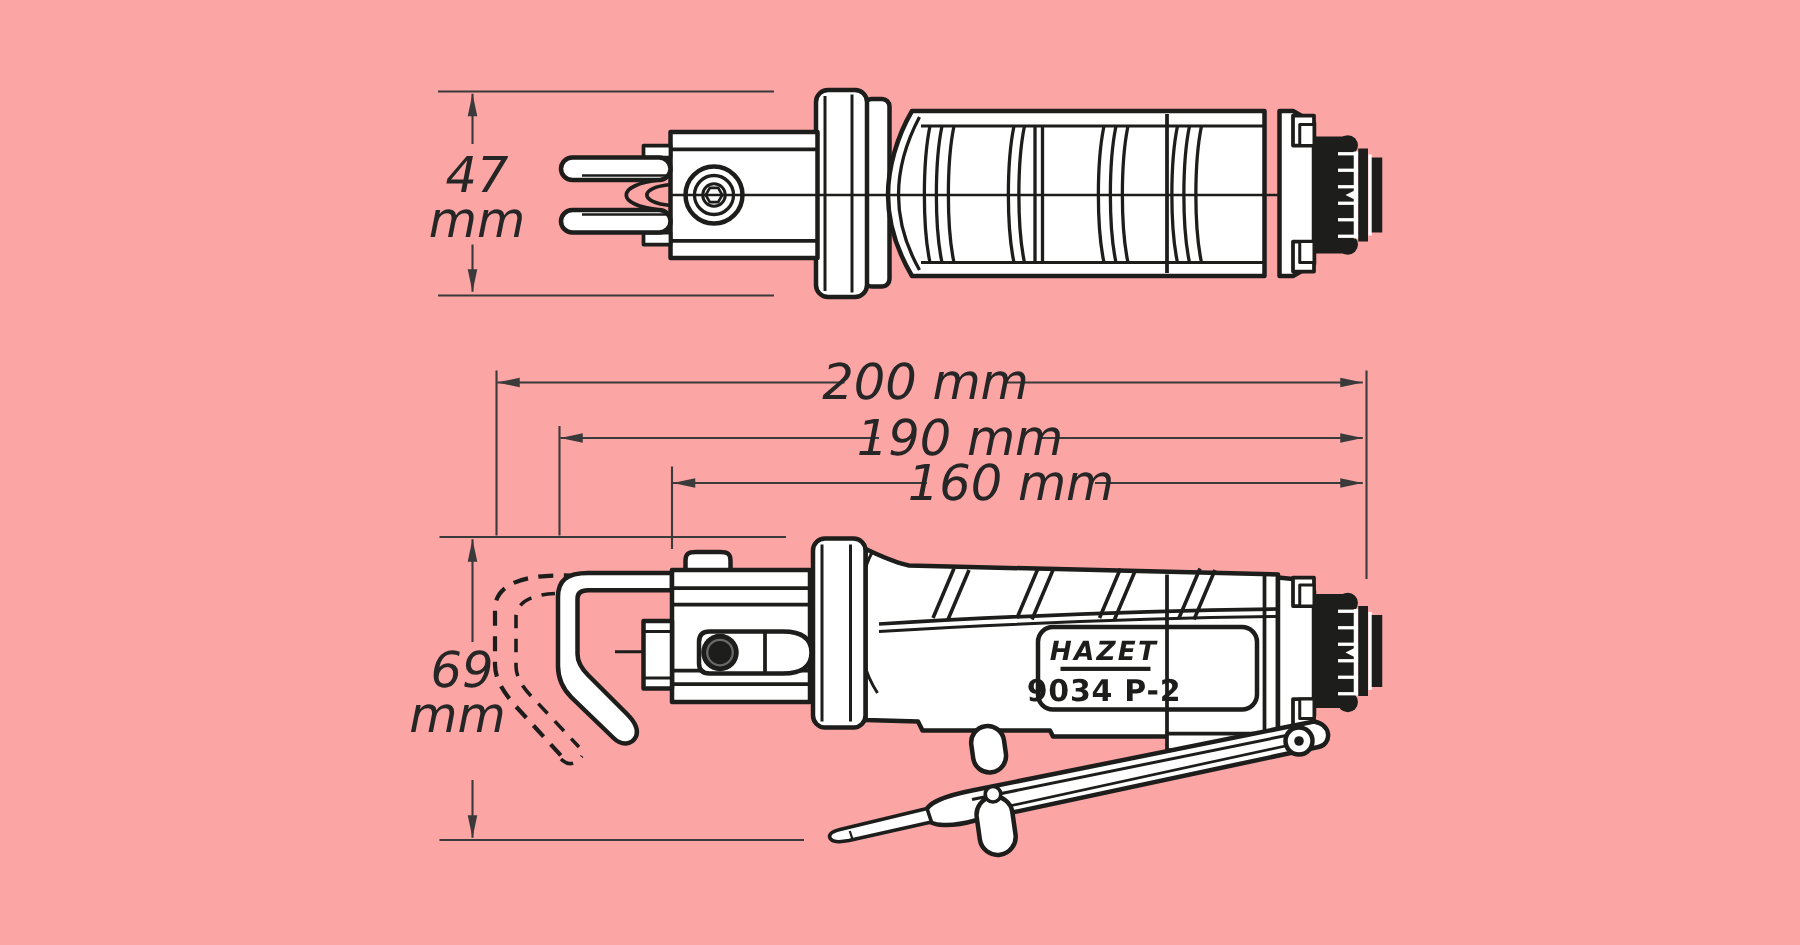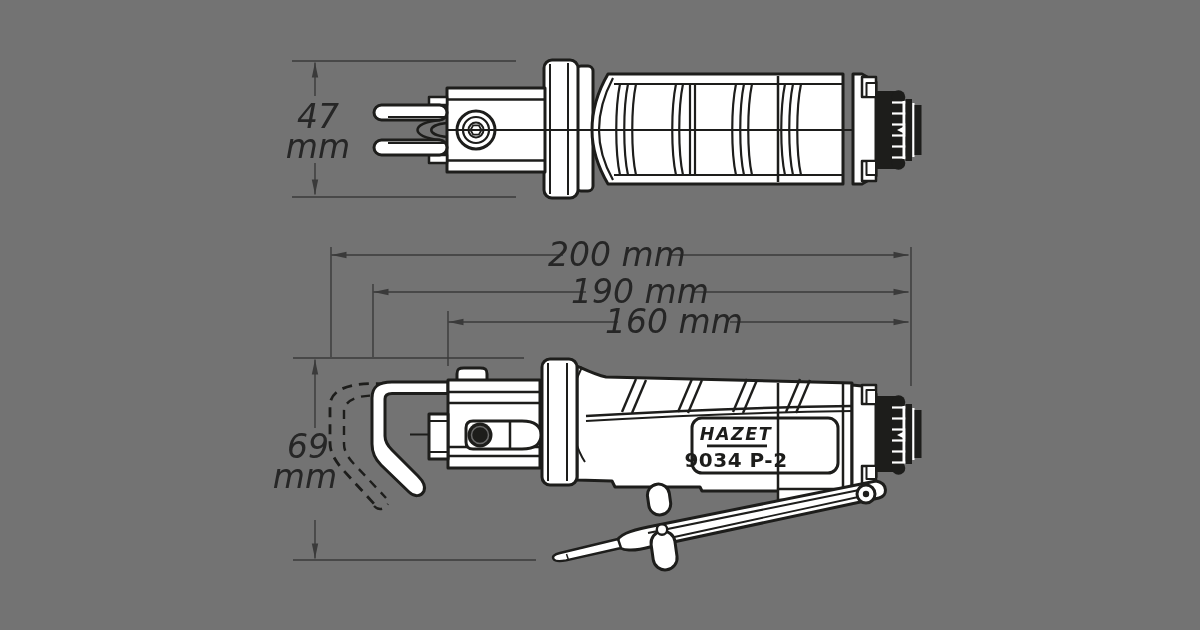--- a/index.html
+++ b/index.html
@@ -1,16 +1,16 @@
 <!DOCTYPE html>
 <html><head>
 <meta charset="utf-8">
 <style>
   html,body{margin:0;padding:0;background:#ffffff;}
-  .canvas{position:relative;width:1200px;height:630px;background:#737373;overflow:hidden;}
+  .canvas{position:relative;width:1200px;height:630px;background:#fca5a5;overflow:hidden;}
   svg{display:block;}
   .s3 {fill:#fff; stroke:#1d1d1b; stroke-width:3;   stroke-linejoin:round}
   .s25{fill:#fff; stroke:#1d1d1b; stroke-width:2.5; stroke-linejoin:round}
   .s24{fill:#fff; stroke:#1d1d1b; stroke-width:2.4; stroke-linejoin:round}
   .s2 {fill:#fff; stroke:#1d1d1b; stroke-width:2;   stroke-linejoin:round}
   .l28{fill:none; stroke:#1d1d1b; stroke-width:2.8}
   .l25{fill:none; stroke:#1d1d1b; stroke-width:2.5}
   .l24{fill:none; stroke:#1d1d1b; stroke-width:2.4}
   .l22{fill:none; stroke:#1d1d1b; stroke-width:2.2}
   .l2 {fill:none; stroke:#1d1d1b; stroke-width:2}

